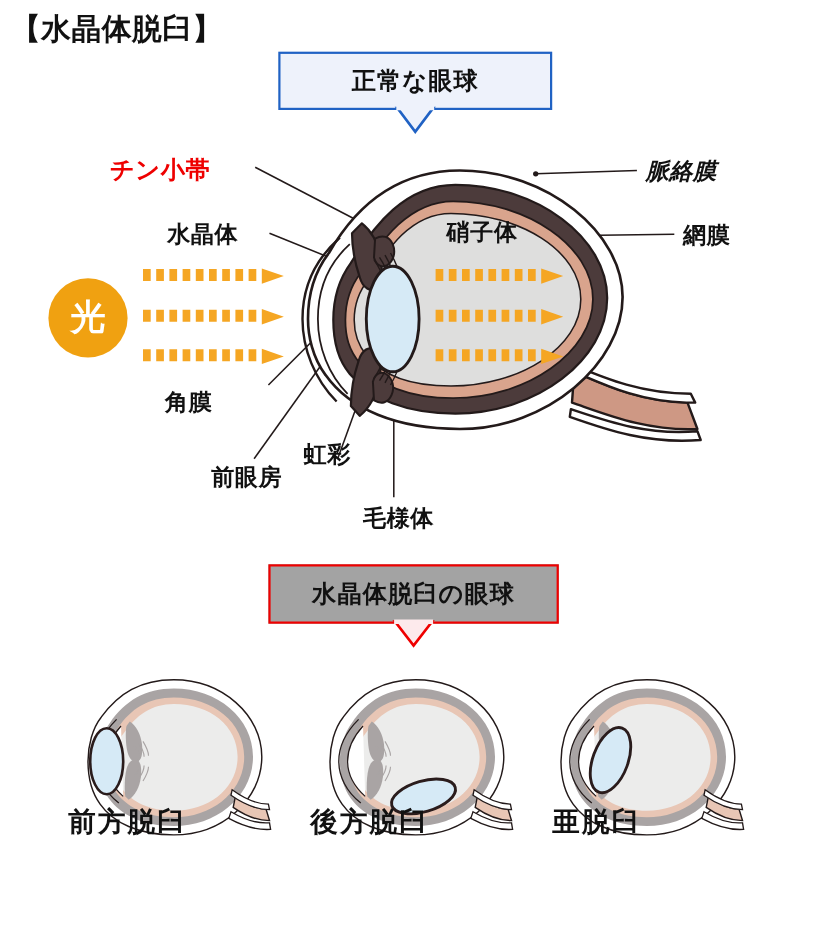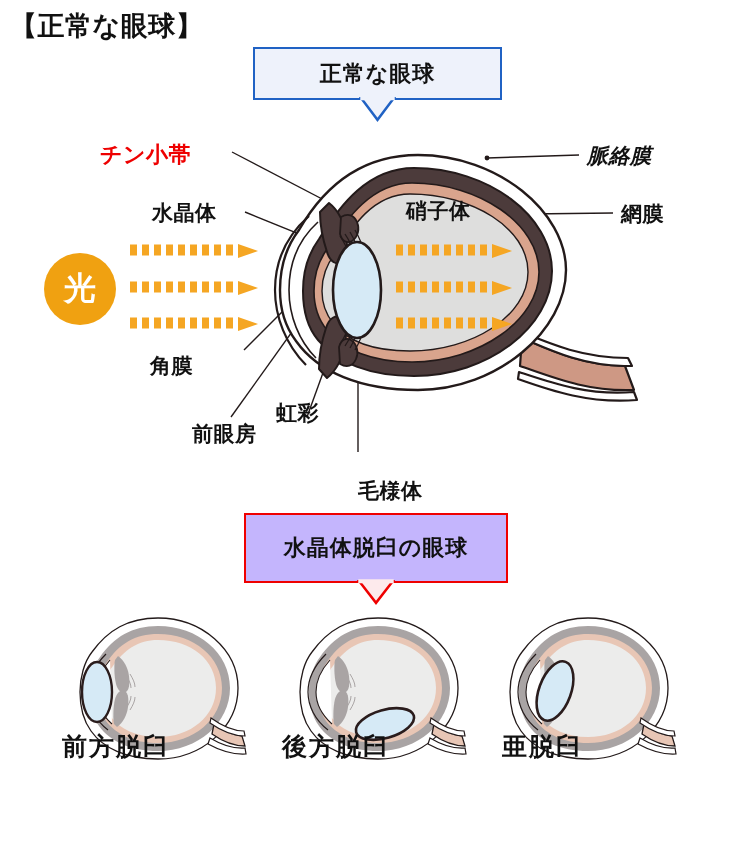--- a/index.html
+++ b/index.html
@@ -55,23 +55,23 @@
     width: 249px;
     height: 53px;
     border: 2.5px solid #2062c4;
     background: #eef2fb;
     color: #111111;
   }
   .callout-disloc {
     left: 244px;
     top: 513px;
     width: 264px;
-    height: 70px;
+    height: 54px;
     border: 2.5px solid #ef0000;
-    background: #c4b5fd;
+    background: #a3a3a3;
     color: #111111;
   }
   .callout-tail {
     position: absolute;
     left: 0; top: 100%;
     width: 100%;
     height: 26px;
     overflow: visible;
   }
 
@@ -87,21 +87,21 @@
   .lbl-red { color: #ee0000; }
 
   .lbl-zonule   { left: 100px; top: 140px; font-size: 22px; }
   .lbl-lens     { left: 152px; top: 199px; }
   .lbl-choroid  { left: 587px; top: 142px; font-style: italic; }
   .lbl-retina   { left: 621px; top: 200px; }
   .lbl-vitreous { left: 406px; top: 197px; }
   .lbl-cornea   { left: 150px; top: 352px; }
   .lbl-anterior { left: 192px; top: 420px; text-align: right; }
   .lbl-iris     { left: 276px; top: 399px; }
-  .lbl-ciliary  { left: 330px; top: 477px; margin-left: 28px; }
+  .lbl-ciliary  { left: 330px; top: 457px; }
 
   
   .light-badge {
     position: absolute;
     left: 44px;
     top: 253px;
     width: 72px;
     height: 72px;
     border-radius: 50%;
     background: #f0a111;
@@ -127,21 +127,21 @@
   .case-label-1 { left: 282px; width: 175px; }
   .case-label-2 { left: 502px; width: 175px; }
 
   svg { display: block; overflow: visible; }
 </style>
 </head>
 <body>
 
 <div class="stage">
 
-  <div class="page-title">【正常な眼球】</div>
+  <div class="page-title">【水晶体脱臼】</div>
 
   <div class="callout callout-normal">
     <span>正常な眼球</span>
     <svg class="callout-tail" width="249" height="26" viewBox="0 0 249 26">
       <path d="M108,0 L124.5,22 L141,0 Z" fill="#eef2fb" stroke="#2062c4" stroke-width="2.5" stroke-linejoin="miter"></path>
       <line x1="107" y1="0" x2="142" y2="0" stroke="#eef2fb" stroke-width="4"></line>
     </svg>
   </div>
 
   <svg class="stage" width="740" height="854" viewBox="0 0 740 854" style="position:absolute;left:0;top:0;pointer-events:none;">

